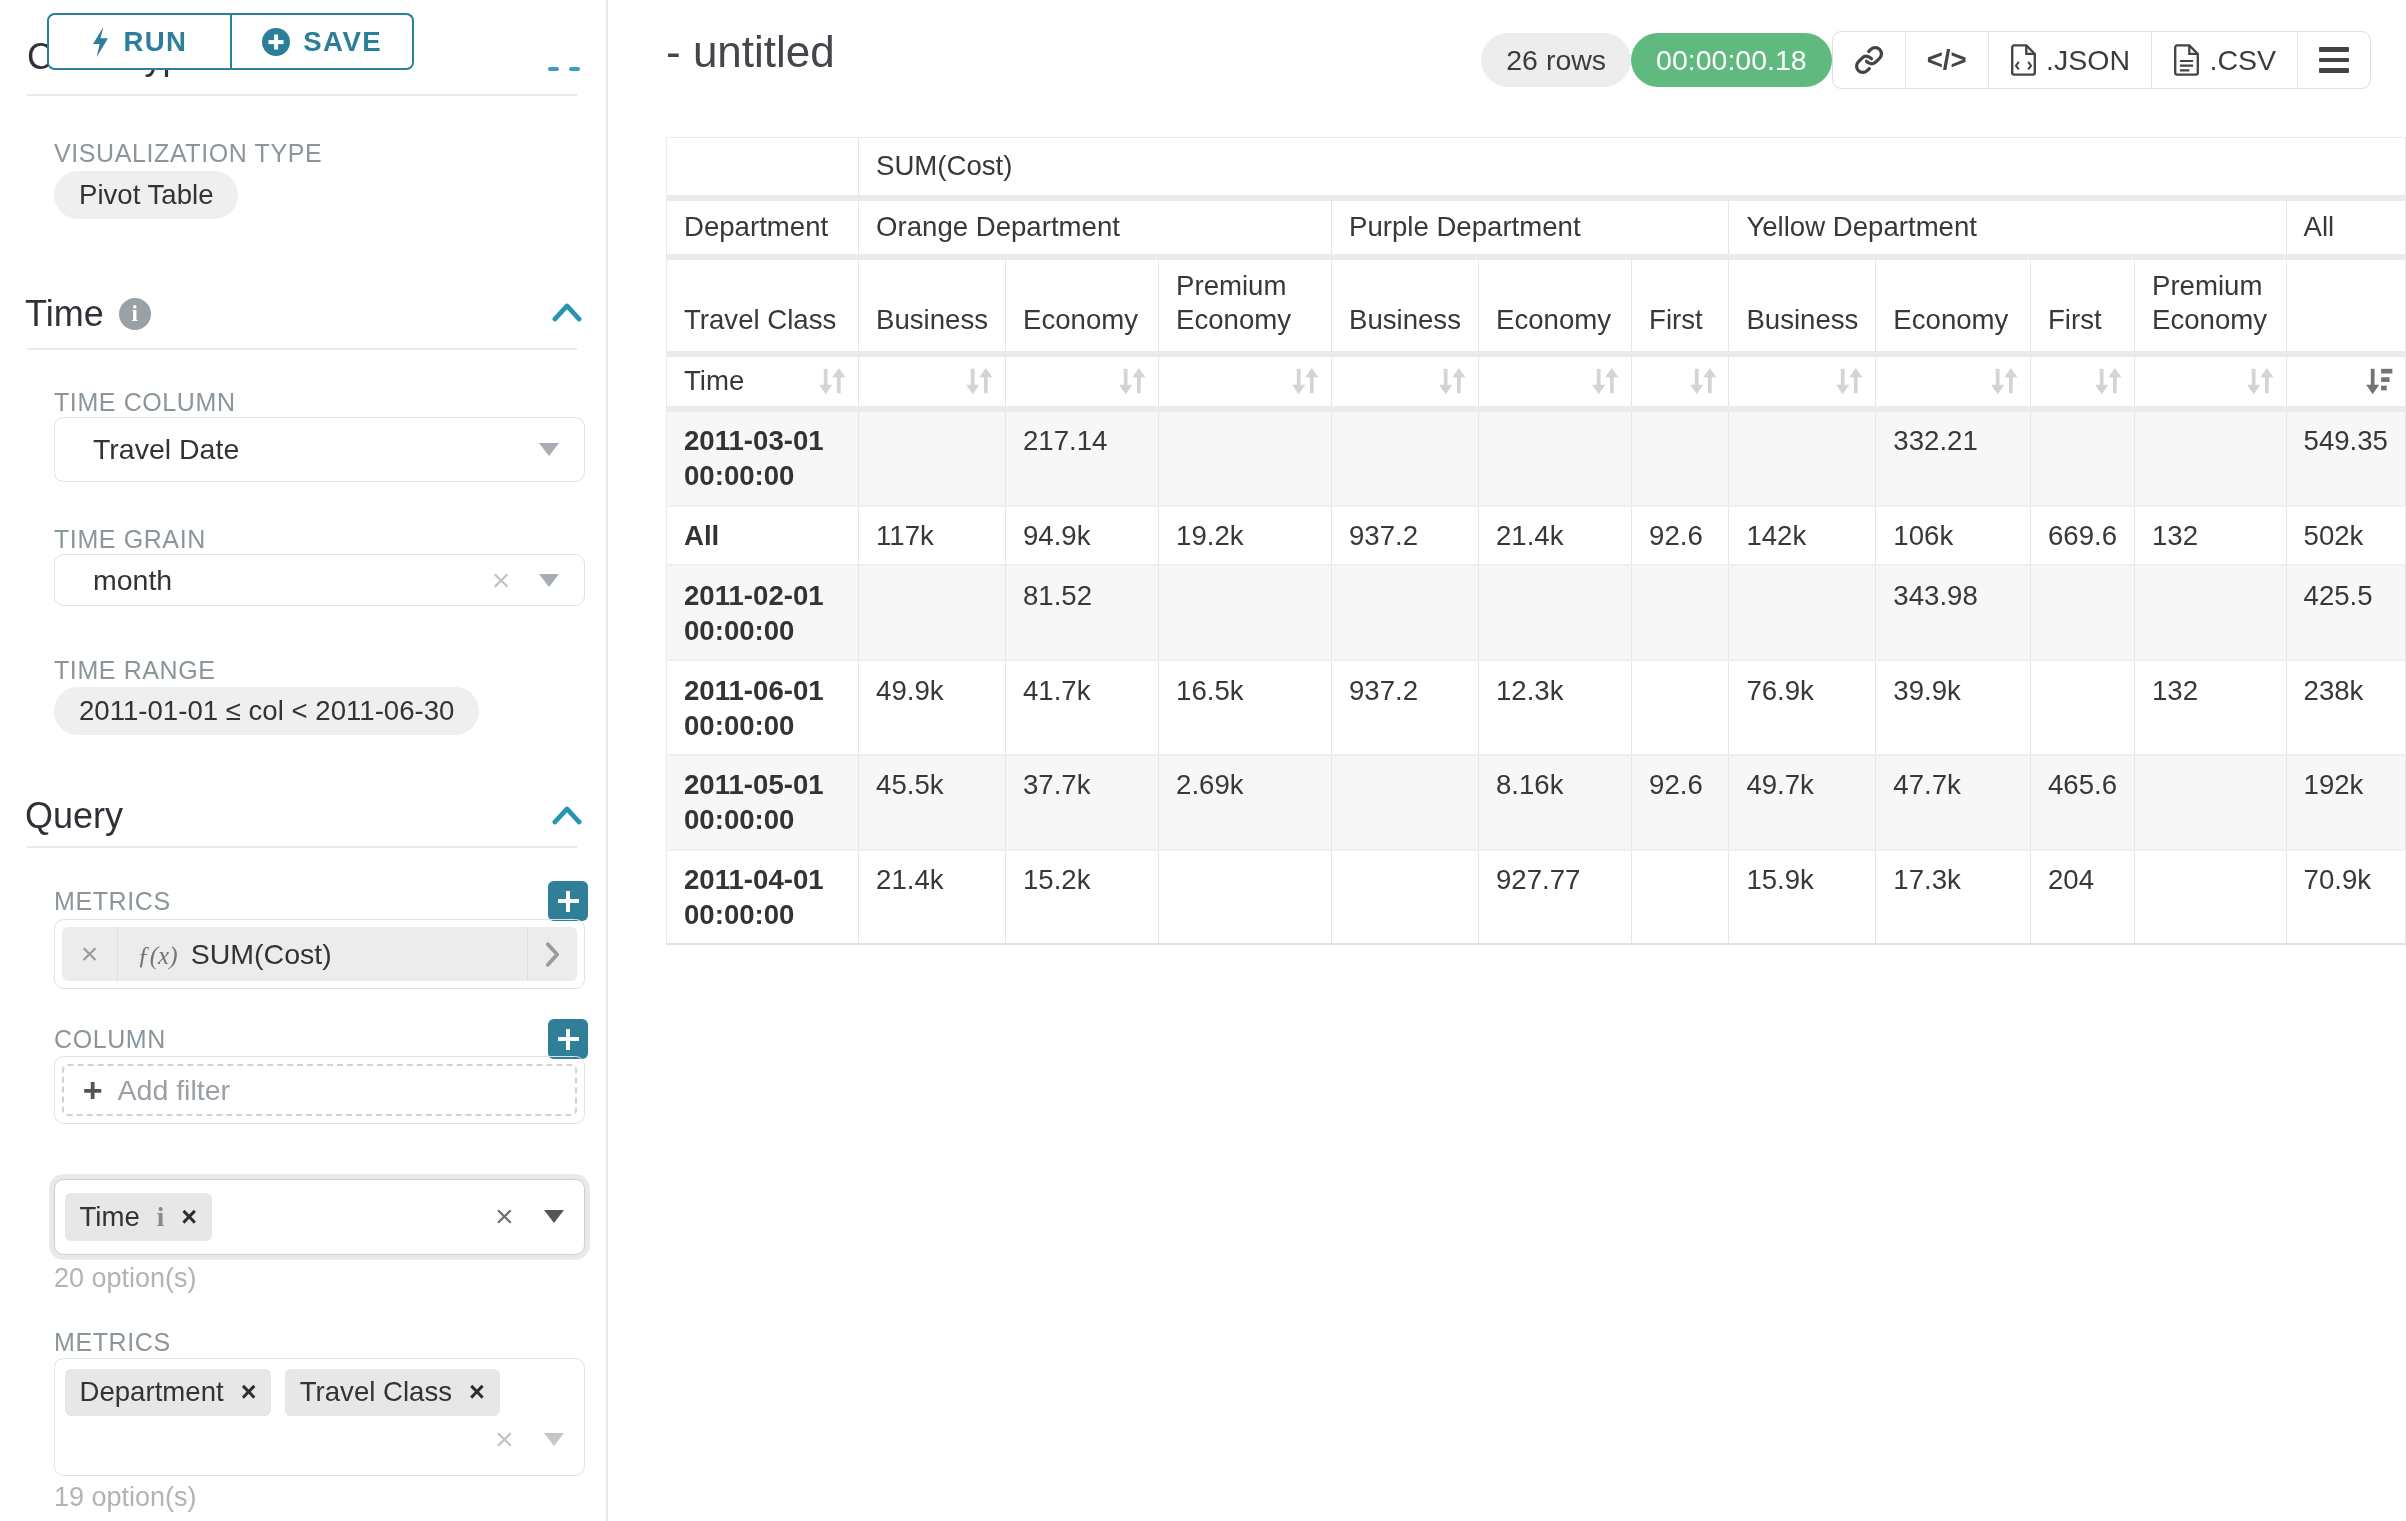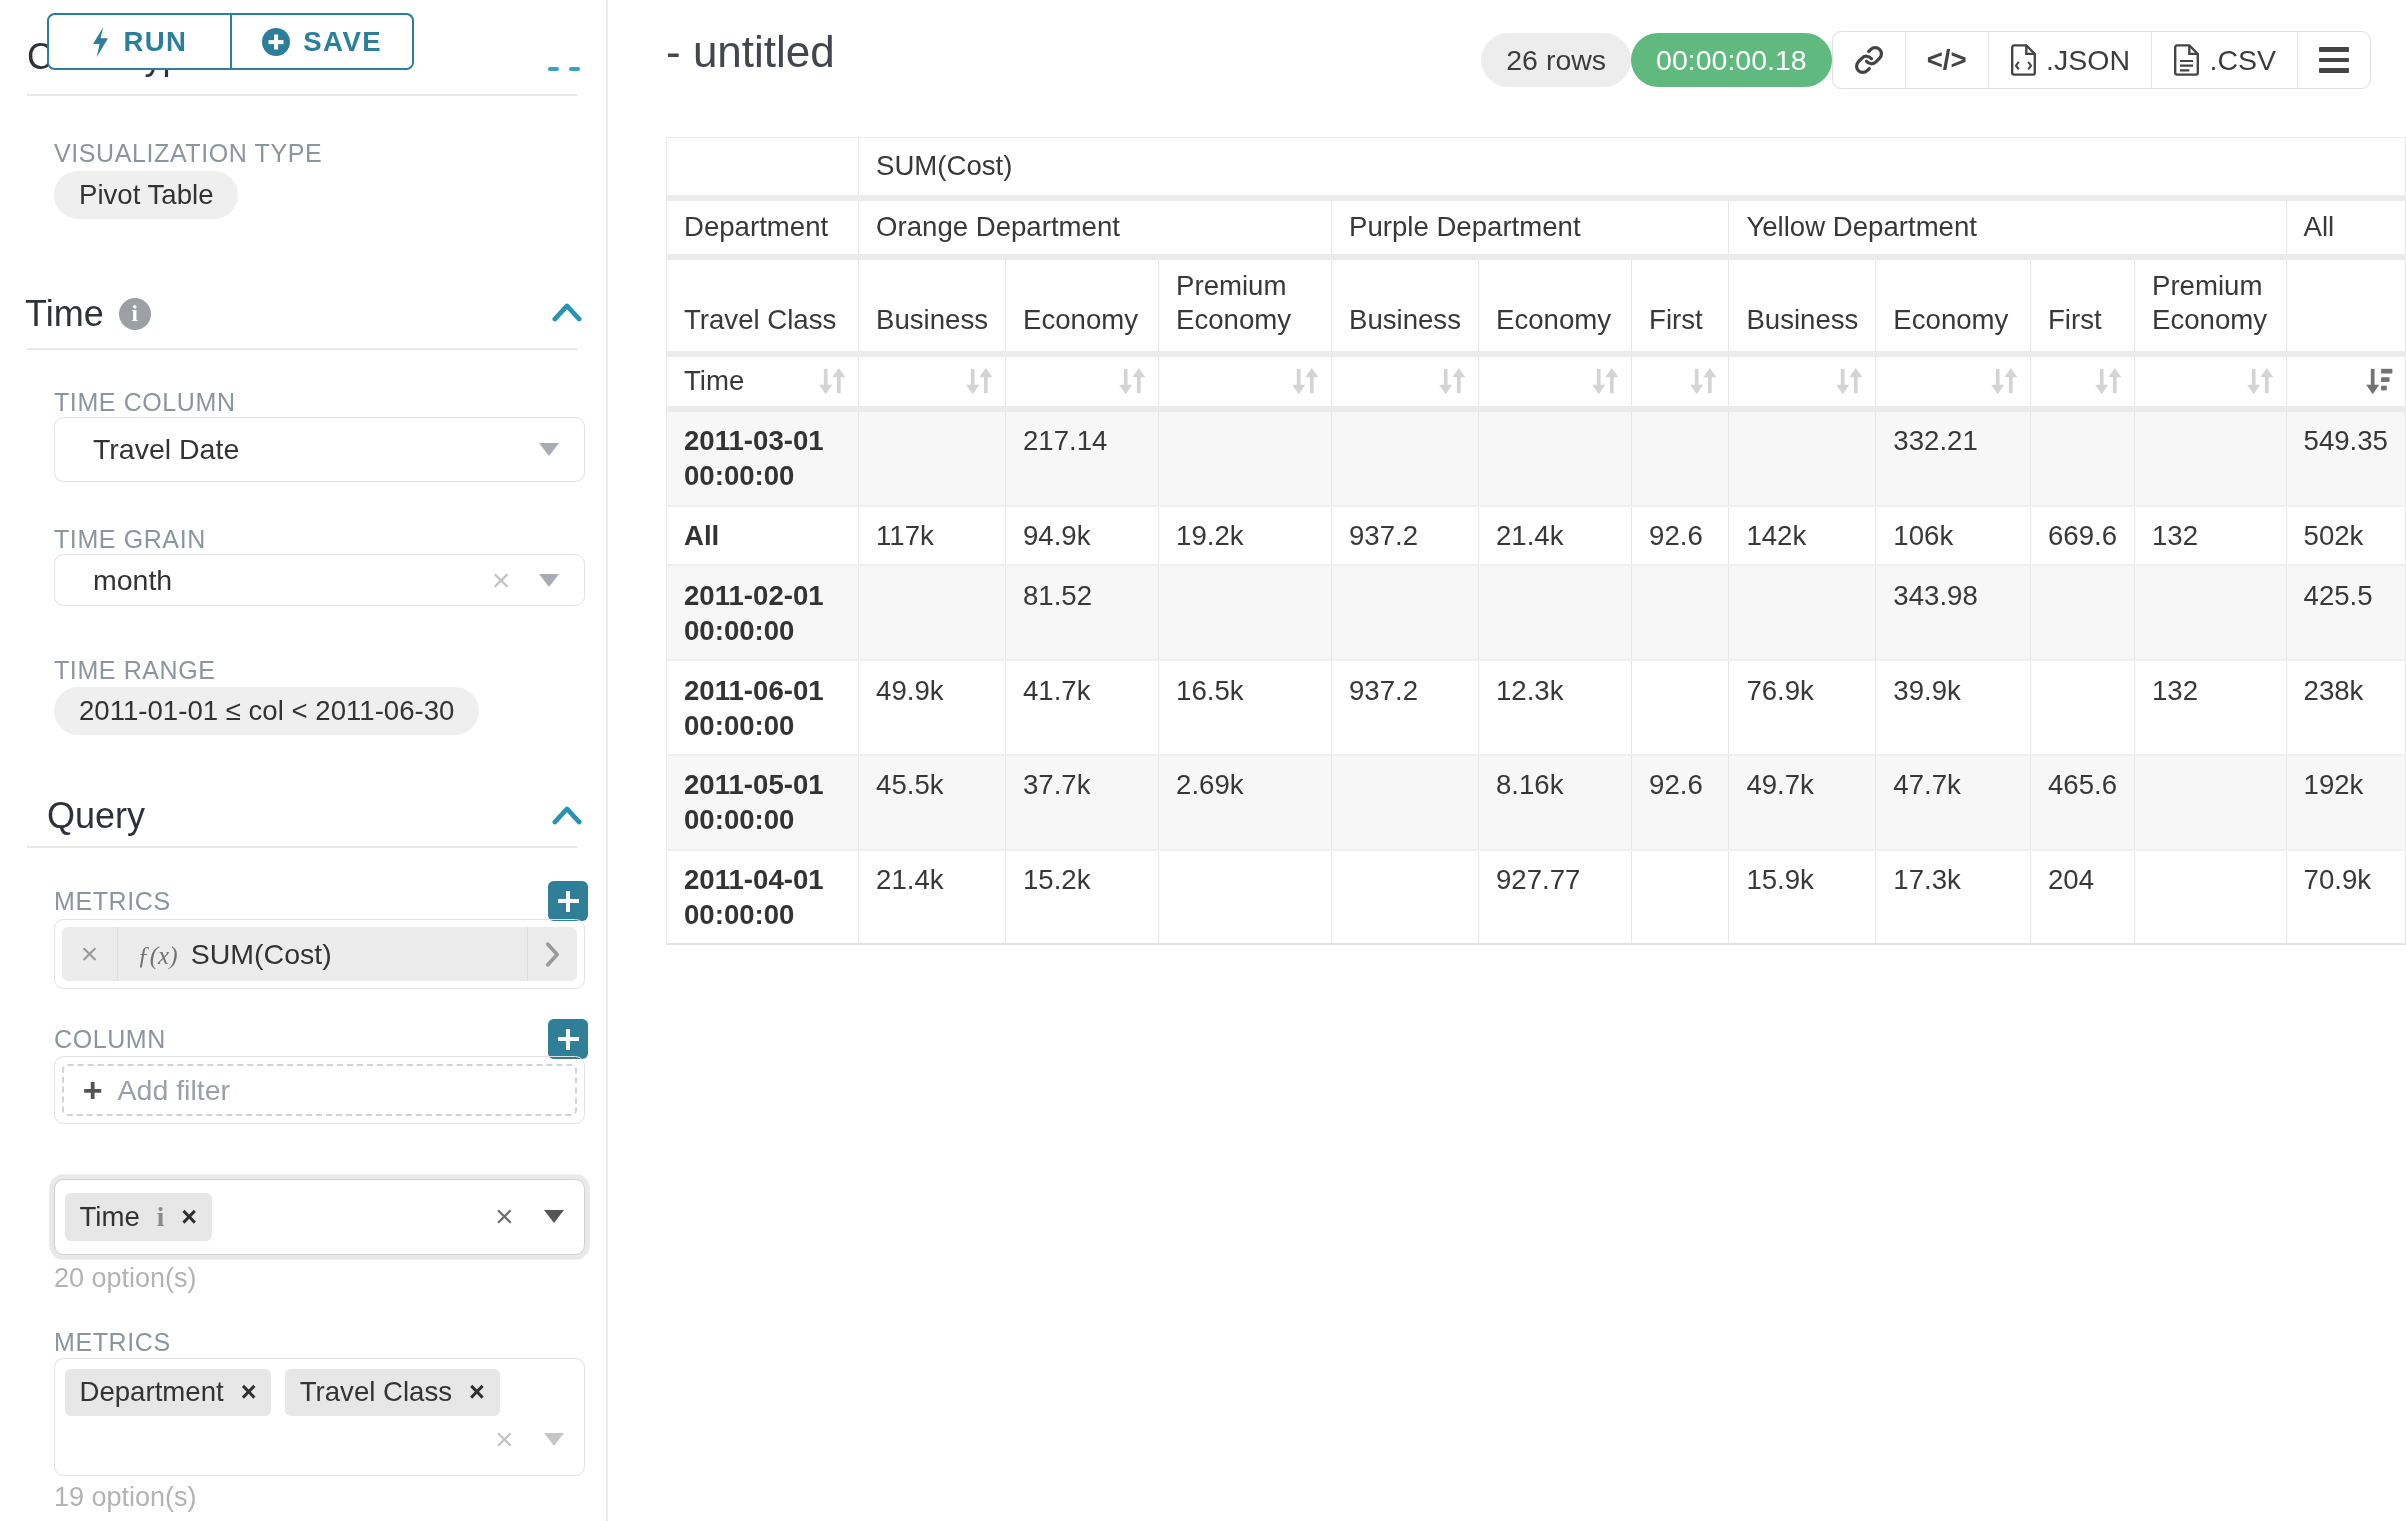--- a/index.html
+++ b/index.html
@@ -148,21 +148,21 @@
       <span class="clear-x">×</span>
       <span class="caret"></span>
     </span>
   </div>
 
   <div class="sb-label" style="top:656px;">TIME RANGE</div>
   <div class="abs" style="left:54px;top:687px;">
     <span class="pillchip">2011-01-01 ≤ col &lt; 2011-06-30</span>
   </div>
 
-  <div class="section-h" style="top:795px;margin-left:22px;">
+  <div class="section-h" style="top:795px;">
     <span>Query</span>
   </div>
   <svg class="chev" style="top:805px;" width="30" height="21" viewBox="0 0 32 22">
     <polyline points="3,18 16,4 29,18" fill="none" stroke="#2793b5" stroke-width="5" stroke-linecap="round" stroke-linejoin="round"></polyline>
   </svg>
   <div class="divider" style="top:846px;"></div>
 
   <div class="sb-label" style="top:887px;">METRICS</div>
   <div class="plus-btn" style="top:881px;"></div>
   <div class="metric-box">

